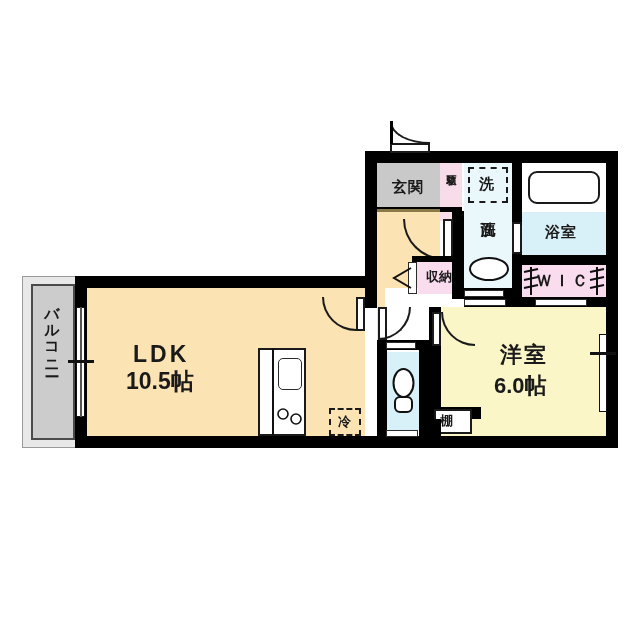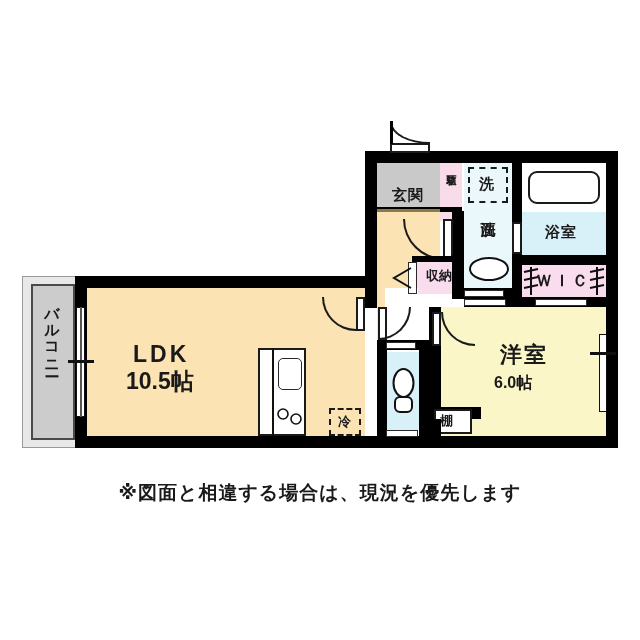--- a/index.html
+++ b/index.html
@@ -46,21 +46,21 @@
     color: #1a1a1a;
     font-weight: bold;
     writing-mode: vertical-rl;
     text-orientation: upright;
     line-height: 1.0;
     white-space: nowrap;
   }
   .lbl-ldk-t  { font-size: 23px; letter-spacing: 3px; }
   .lbl-ldk-n  { font-size: 23px; letter-spacing: 0px; }
   .lbl-room-t { font-size: 22px; letter-spacing: 2px; }
-  .lbl-room-n { font-size: 16px; }
+  .lbl-room-n { font-size: 22px; }
   .lbl-md     { font-size: 15px; letter-spacing: 1px; }
   .lbl-sm     { font-size: 13px; }
   .lbl-xs     { font-size: 10px; }
   .lbl-wic    { font-size: 16px; letter-spacing: 2px; font-weight: bold; }
 
   
   .outline { position: absolute; border: 2px solid #1a1a1a; background: #ffffff; }
   .outline-thin { position: absolute; border: 1.5px solid #2a2a2a; background: #ffffff; }
 
   
@@ -120,42 +120,42 @@
 
   <div class="wall" style="left:365px; top:151px; width:253px; height:12px;"></div>
 
   <div class="wall" style="left:606px; top:151px; width:12px; height:297px;"></div>
 
   <div class="wall" style="left:365px; top:151px; width:12px; height:137px;"></div>
 
   <div class="wall" style="left:385px; top:436px; width:233px; height:12px;"></div>
 
   <div class="room fill-gray" style="left:377px; top:163px; width:77px; height:48px;"></div>
-  <div class="lbl lbl-md" style="left:392px; top:187px;">玄関</div>
+  <div class="lbl lbl-md" style="left:392px; top:179px;">玄関</div>
 
   <div class="room fill-pink" style="left:440px; top:163px; width:22px; height:58px;"></div>
   <div class="lbl-vert lbl-xs" style="left:446px; top:167px;">下駄箱</div>
 
   <div class="doorleaf" style="left:390px; top:143px; width:40px; height:10px;"></div>
   <div class="arc arc-bl" style="left:390px; top:122px; width:40px; height:22px;"></div>
   <div class="wall" style="left:390px; top:121px; width:3px; height:23px;"></div>
 
   <div class="room fill-hall" style="left:377px; top:211px; width:63px; height:77px;"></div>
   <div class="room fill-hall" style="left:377px; top:288px; width:8px; height:60px;"></div>
 
   <div class="wall" style="left:377px; top:207px; width:85px; height:5px;"></div>
 
   <div class="wall" style="left:452px; top:211px; width:12px; height:77px;"></div>
 
   <div class="doorleaf" style="left:443px; top:219px; width:10px; height:40px;"></div>
   <div class="arc arc-bl" style="left:403px; top:219px; width:41px; height:41px;"></div>
 
   <div class="wall" style="left:412px; top:256px; width:52px; height:6px;"></div>
   <div class="room fill-pink2" style="left:418px; top:262px; width:42px; height:32px;"></div>
-  <div class="lbl lbl-sm" style="left:426px; top:270px;font-family:Liberation Mono, monospace;">収納</div>
+  <div class="lbl lbl-sm" style="left:426px; top:270px;">収納</div>
 
   <div class="outline-thin" style="left:408px; top:262px; width:9px; height:32px; background:#fff;"></div>
   <svg class="abs" style="left:392px; top:266px;" width="20" height="24">
     <polyline points="19,2 2,12 19,22" fill="none" stroke="#111" stroke-width="2"></polyline>
   </svg>
 
   <div class="room" style="left:464px; top:163px; width:48px; height:125px; background:#eaf7fb;"></div>
 
   <div class="dashbox" style="left:468px; top:167px; width:40px; height:36px;"></div>
   <div class="lbl lbl-md" style="left:479px; top:176px;">洗</div>
@@ -261,15 +261,14 @@
   <div class="abs" style="left:80px; top:307px; width:2px; height:110px; background:#555;"></div>
   <div class="tick" style="left:68px; top:360px; width:26px; height:3px;"></div>
 
   <div class="doorleaf" style="left:356px; top:297px; width:9px; height:34px;"></div>
   <div class="arc arc-bl" style="left:322px; top:297px; width:34px; height:34px;"></div>
 
   <div class="wall" style="left:365px; top:288px; width:12px; height:20px;"></div>
 
   <div class="abs" style="left:377px; top:209px; width:63px; height:3px; background:#8a7a4a;"></div>
 
-  <div id="disclaimer">※図面と相違する場合は、現況を優先します</div>
 
 </div>
 
 </body></html>

